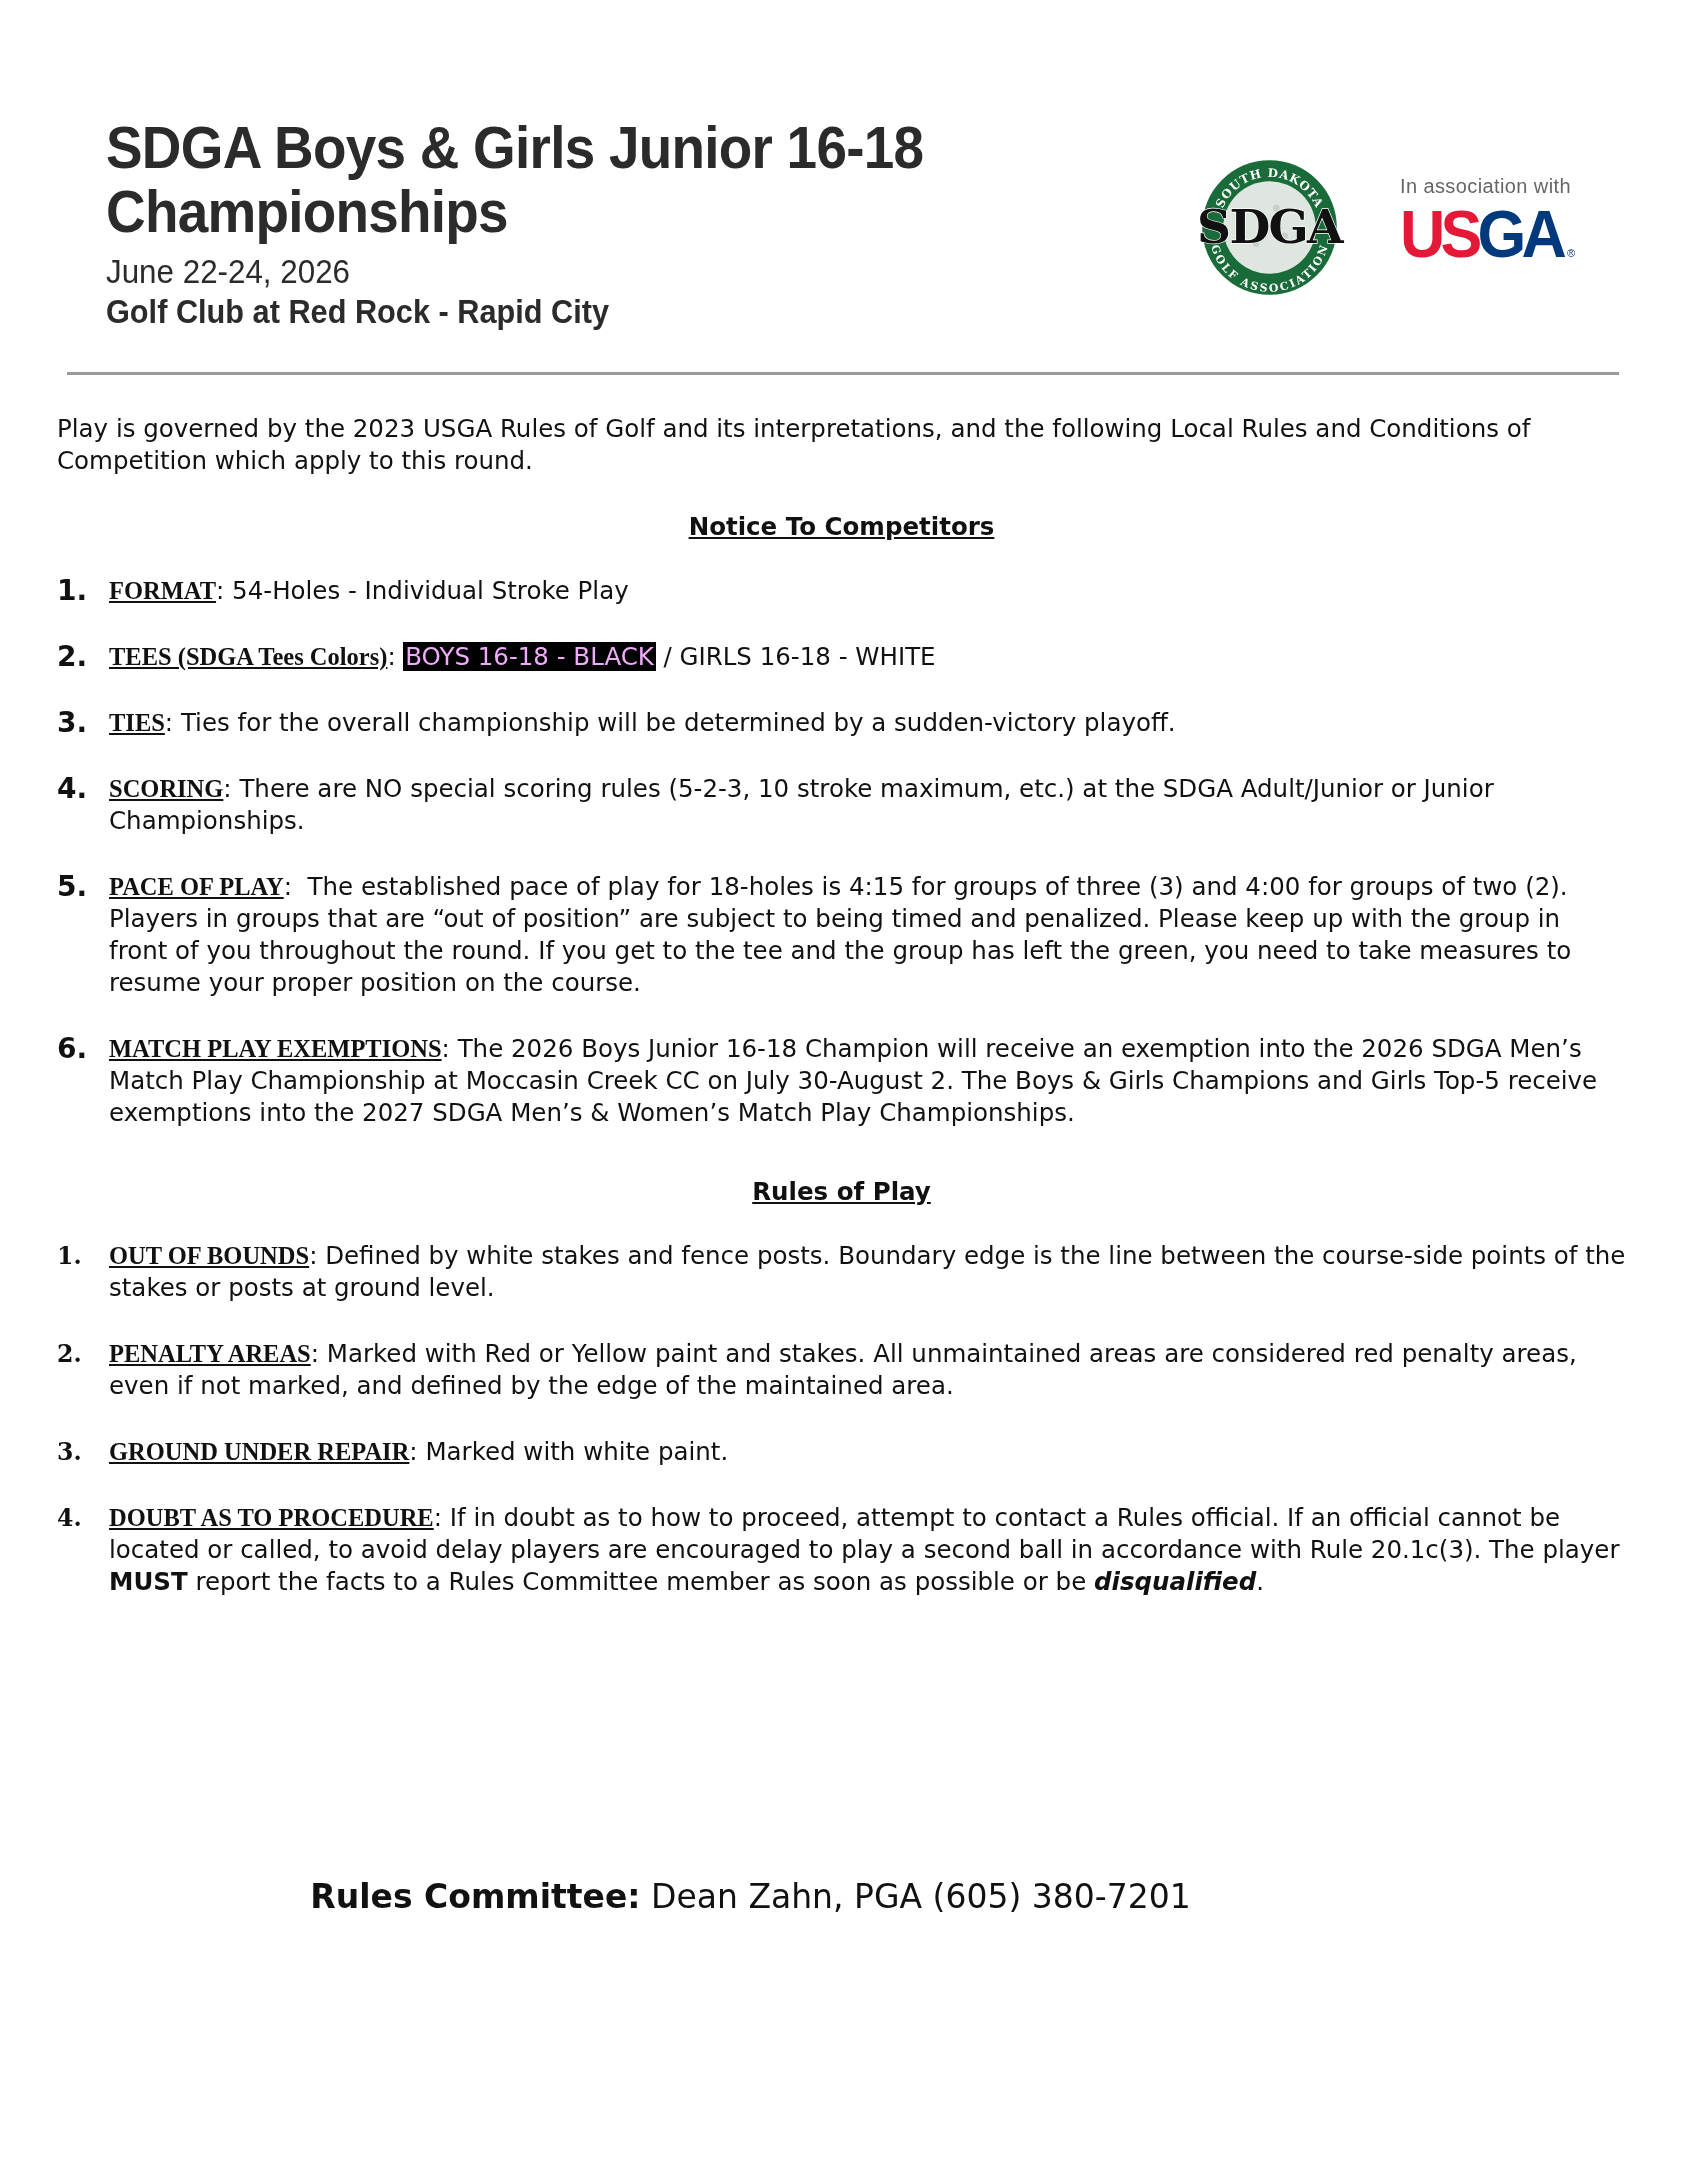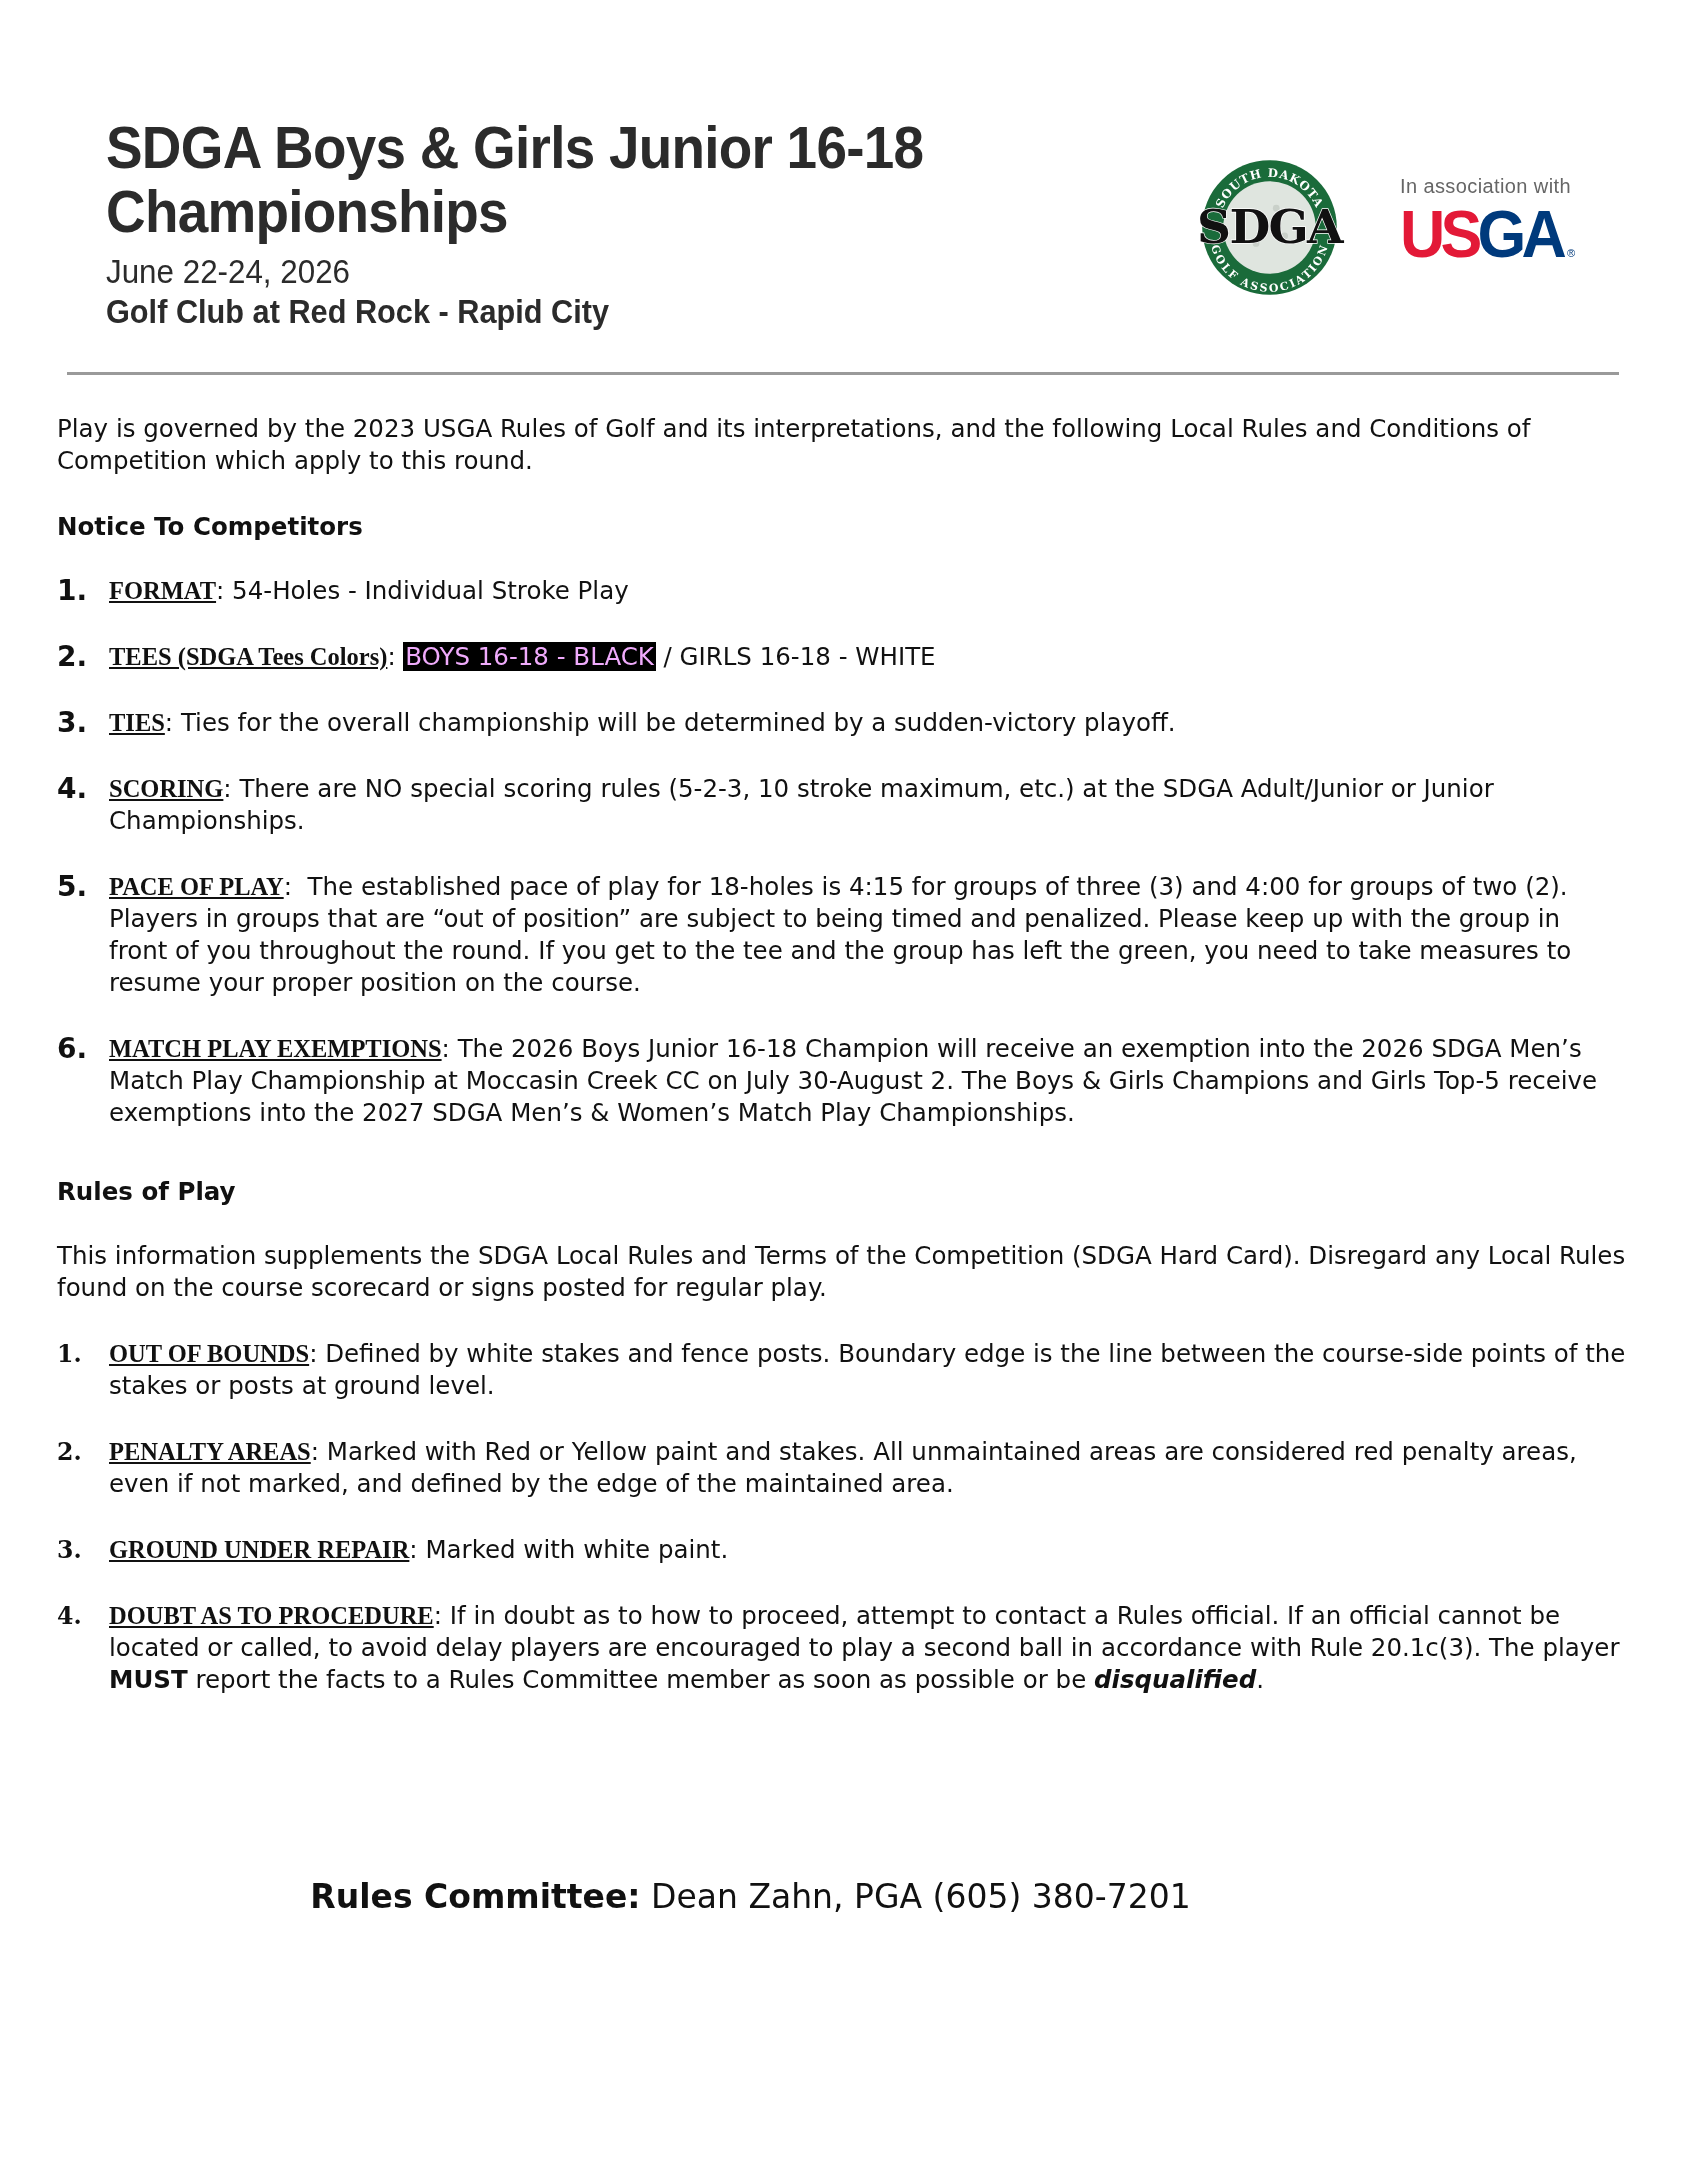--- a/index.html
+++ b/index.html
@@ -16,21 +16,21 @@
   .usga-logo { margin-top: 6.7px; font-family: "Liberation Sans", sans-serif; font-weight: bold; font-size: 66px; line-height: 59px; letter-spacing: -5px; white-space: nowrap; transform: scaleX(0.95); transform-origin: left; }
   .usga-logo .us { color: #e31937; }
   .usga-logo .ga { color: #003a7c; }
   .usga-logo .reg { font-size: 11.8px; color: #003a7c; letter-spacing: 0; font-weight: normal; vertical-align: baseline; margin-left: 5px; }
 
   .divider { position: absolute; left: 67px; top: 372px; width: 1552px; height: 2.5px; background: #9a9a9a; }
 
   .content { position: absolute; left: 57px; top: 413px; width: 1569px; font-size: 24.5px; line-height: 32px; }
   .content p { margin: 0; }
   .intro { margin-bottom: 34px !important; }
-  .section-heading { font-weight: bold; font-size: 24.5px; line-height: 32px; margin: 18.6px 0 32px 0 !important; }
+  .section-heading { text-align: center; font-weight: bold; text-decoration: underline; font-size: 24.5px; line-height: 32px; margin: 18.6px 0 32px 0 !important; }
 
   .list { list-style: none; padding: 0; margin: 0; }
   .list li { position: relative; padding-left: 52px; margin-bottom: 34px; }
   .list li .num { position: absolute; left: 0; top: 0; font-weight: bold; font-size: 28px; }
   .list.rules li .num { font-family: "DejaVu Serif", serif; font-size: 23.6px; }
   .term { font-weight: bold; text-decoration: underline; font-family: Liberation Serif, serif; }
   .hl { background: #000; color: #f0abfc; padding: 0 1.7px; }
   .bold { font-weight: bold; }
   .bolditalic { font-weight: bold; font-style: italic; }
 
@@ -107,21 +107,20 @@
       <span class="num">5.</span>
       <span class="term">PACE OF PLAY</span><span style="white-space:pre">:  </span><span>The established pace of play for 18-holes is 4:15 for groups of three (3) and 4:00 for groups of two (2). Players in groups that are “out of position” are subject to being timed and penalized. Please keep up with the group in front of you throughout the round. If you get to the tee and the group has left the green, you need to take measures to resume your proper position on the course.</span>
     </li>
     <li style="margin-bottom:47px">
       <span class="num">6.</span>
       <span class="term">MATCH PLAY EXEMPTIONS</span><span>: </span><span>The 2026 Boys Junior 16-18 Champion will receive an exemption into the 2026 SDGA Men’s Match Play Championship at Moccasin Creek CC on July 30-August 2. The Boys &amp; Girls Champions and Girls Top-5 receive exemptions into the 2027 SDGA Men’s &amp; Women’s Match Play Championships.</span>
     </li>
   </ol>
 
   <p class="section-heading">Rules of Play</p>
-  <p class="rules-intro">This information supplements the SDGA Local Rules and Terms of the Competition (SDGA Hard Card). Disregard any Local Rules found on the course scorecard or signs posted for regular play.</p>
 
   <ol class="list rules">
     <li>
       <span class="num">1.</span>
       <span class="term">OUT OF BOUNDS</span><span>: </span><span>Defined by white stakes and fence posts. Boundary edge is the line between the course-side points of the stakes or posts at ground level.</span>
     </li>
     <li>
       <span class="num">2.</span>
       <span class="term">PENALTY AREAS</span><span>: </span><span>Marked with Red or Yellow paint and stakes. All unmaintained areas are considered red penalty areas, even if not marked, and defined by the edge of the maintained area.</span>
     </li>

